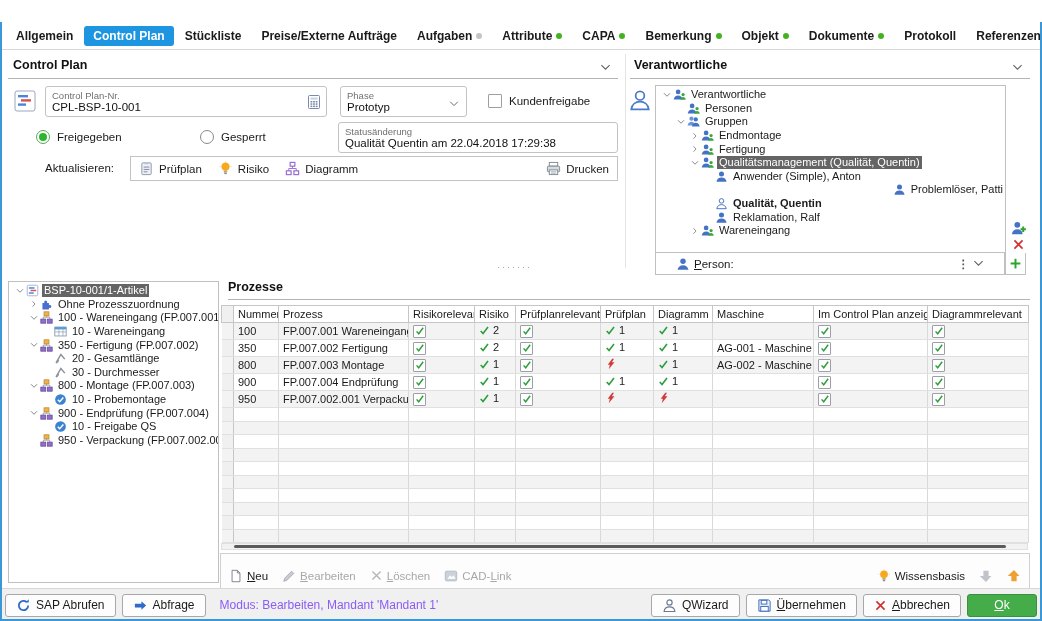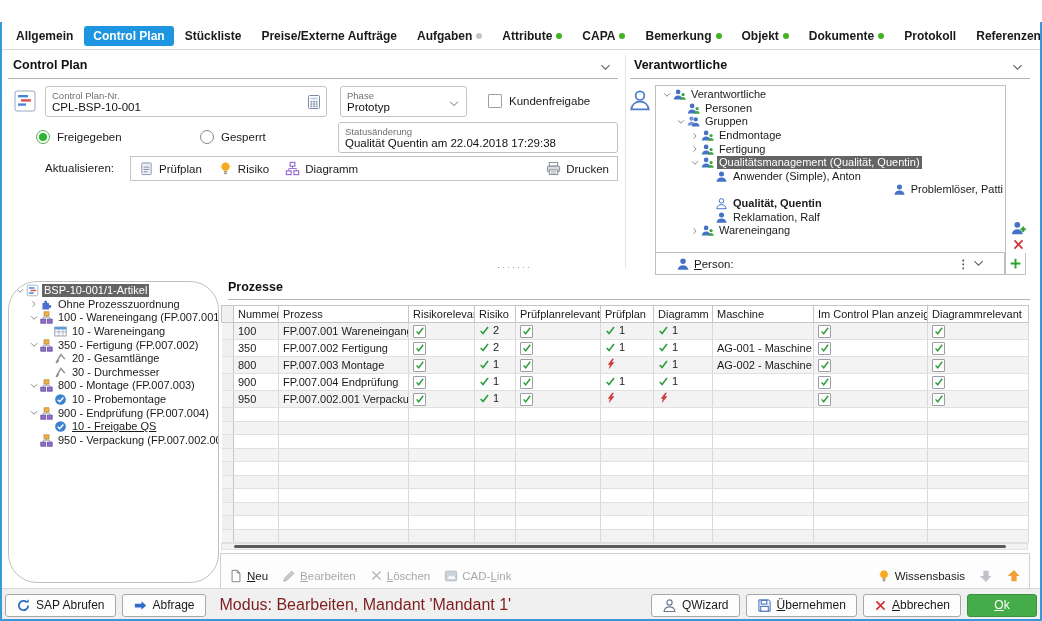--- a/index.html
+++ b/index.html
@@ -69,21 +69,21 @@
   .hthumb{position:absolute; top:1px; height:3px; background:#5a5a5a; border-radius:2px;}
   
   .tstrip{position:absolute; border:1px solid #d0d0d0; background:#fdfdfd; display:flex; align-items:center; gap:14px; padding:0 8px; font-size:11.5px;}
   .tbtn{display:inline-flex; align-items:center; gap:4px; cursor:default;}
   .tbtn.dis{color:#a8a8a8;}
   .tstrip .spacer{flex:1;}
   
   .statusbar{position:absolute; left:0; top:588px; width:1042px; height:33px; background:#f0f0f0; border-top:1px solid #d8d8d8; display:flex; align-items:center; padding:0 5px; gap:6px;}
   .sbtn{display:inline-flex; align-items:center; gap:5px; height:23px; padding:0 10px; background:#fdfdfd; border:1px solid #a8a8a8; border-radius:3px; font-size:12px; cursor:default;}
   .sbtn.ok{background:var(--okgreen); border-color:#389040; color:#fff; width:70px; justify-content:center;}
-  .modus{margin-left:8px; font-size:16px; color:#7f1d1d;}
+  .modus{margin-left:8px; font-size:12px; color:#8b5cf6;}
   .rightbtns{margin-left:auto; display:flex; gap:6px;}
   
   .hdots{position:absolute; color:#999; font-size:9px; letter-spacing:2px; line-height:6px;}
   .vdots{position:absolute; color:#999; font-size:9px; letter-spacing:2px; transform:rotate(90deg); transform-origin:left top; line-height:6px;}
   .vline{position:absolute; width:1px; background:#e4e4e4;}
   .frame{position:absolute; left:0; top:22px; width:1042px; height:599px; border:2px solid #3a98d8; border-top:none; pointer-events:none;}
   .ic{display:inline-flex; align-items:center; justify-content:center;}
   u{text-underline-offset:1px;}
 </style>
 </head>
@@ -457,21 +457,21 @@
       <span class="ic">
           <svg width="13" height="13" viewBox="0 0 16 16" xmlns="http://www.w3.org/2000/svg">
             <path d="M8 2v12M2 8h12" stroke="#2fa32f" stroke-width="2.4"></path>
           </svg>
         </span>
     </div>
 
     <div class="hdots" style="left:497px; top:214px;">·······</div>
     <div class="vdots" style="left:222px; top:360px;">·····</div>
 
-    <div class="treebox" id="article-tree" style="left:8px; top:231px; width:211px; height:302px;border-radius:29px;">
+    <div class="treebox" id="article-tree" style="left:8px; top:231px; width:211px; height:302px;">
         <div class="trow" style="padding-left: 4px;">
           <span class="exp">
             <svg width="8" height="8" viewBox="0 0 16 16" xmlns="http://www.w3.org/2000/svg">
               <path d="M2 4.5l6 6 6-6" fill="none" stroke="#606060" stroke-width="1.5"></path>
             </svg>
           </span>
           <span class="ic">
             <svg width="13" height="13" viewBox="0 0 16 16" xmlns="http://www.w3.org/2000/svg">
               <rect x="1.5" y="1.5" width="13" height="13" rx="1.5" fill="#fff" stroke="#98a8c8"></rect>
               <rect x="3.5" y="4" width="7" height="1.8" fill="#4a86d8"></rect>
@@ -592,21 +592,21 @@
           <span class="ic">
             <svg width="13" height="13" viewBox="0 0 16 16" xmlns="http://www.w3.org/2000/svg">
               <rect x="5" y="1" width="6" height="5" fill="#f2b04a" stroke="#c08a30"></rect>
               <path d="M8 6v1.6M4 10V7.6h8V10" stroke="#909090" fill="none"></path>
               <rect x="1" y="10" width="6" height="5" fill="#8e6ec8" stroke="#6a4ea0"></rect>
               <rect x="9" y="10" width="6" height="5" fill="#8e6ec8" stroke="#6a4ea0"></rect>
             </svg>
           </span>
           <span class="tlabel">900 - Endprüfung (FP.007.004)</span>
         </div>
-        <div class="trow" style="padding-left: 32px; text-decoration: underline;">
+        <div class="trow" style="padding-left: 32px;">
           <span class="exp"></span>
           <span class="ic">
             <svg width="13" height="13" viewBox="0 0 16 16" xmlns="http://www.w3.org/2000/svg">
               <circle cx="8" cy="8" r="6.6" fill="#3b82d0"></circle>
               <path d="M4.7 8.3l2.3 2.5 4.5-5.2" stroke="#fff" stroke-width="1.8" fill="none"></path>
             </svg>
           </span>
           <span class="tlabel">10 - Freigabe QS</span>
         </div>
         <div class="trow" style="padding-left: 18px;">

